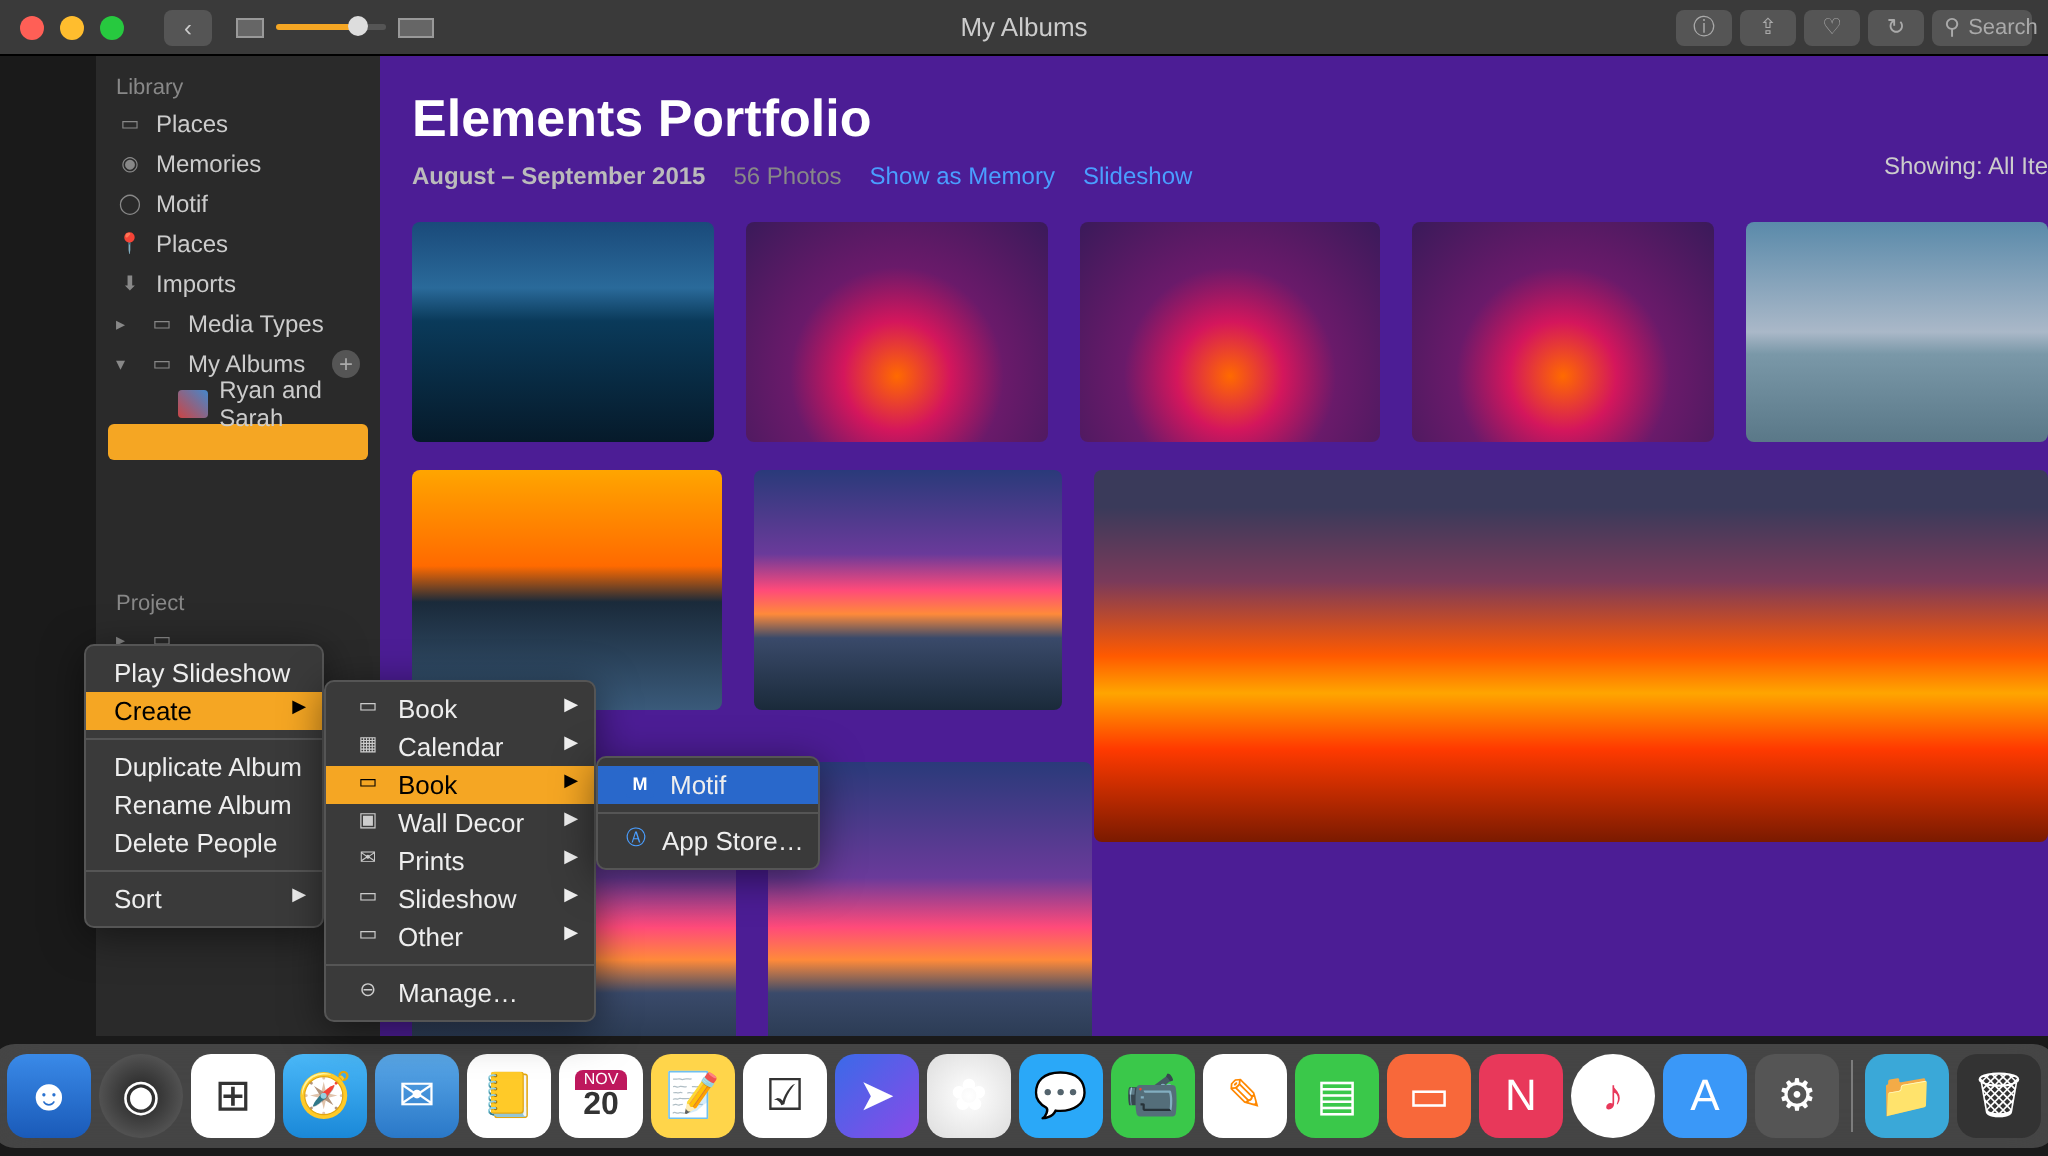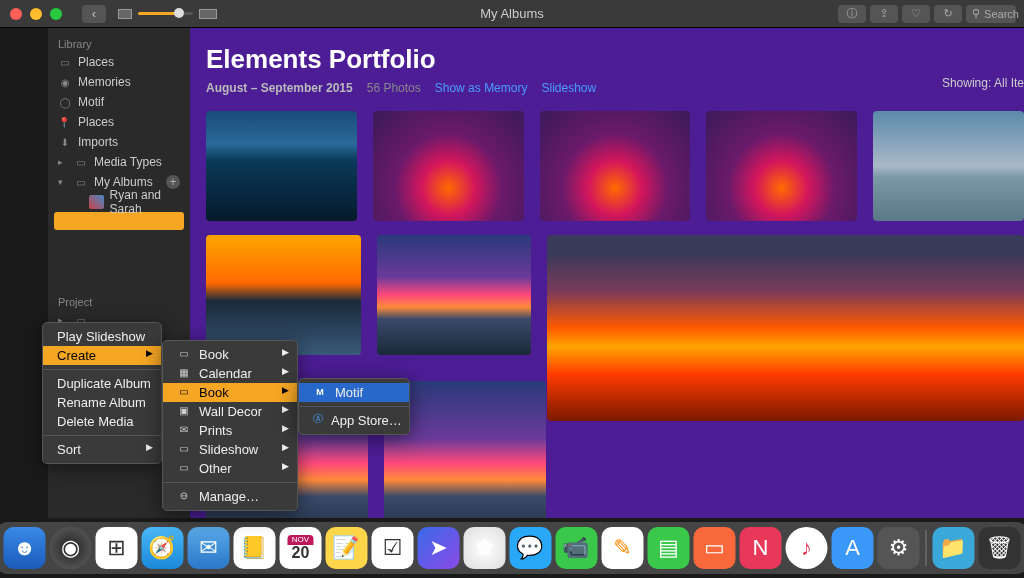--- a/index.html
+++ b/index.html
@@ -192,21 +192,21 @@
       <span class="menu-arrow">▶</span>
     </div>
   <div class="menu-sep"></div>
   <div class="menu-item">
       <span>Duplicate Album</span>
     </div>
   <div class="menu-item">
       <span>Rename Album</span>
     </div>
   <div class="menu-item">
-      <span>Delete Media</span>
+      <span>Delete People</span>
     </div>
   <div class="menu-sep"></div>
   <div class="menu-item">
       <span>Sort</span>
       <span class="menu-arrow">▶</span>
     </div>
 </div>
 
 <div class="menu" style="left:162px; top:340px; width:136px">
   <div class="menu-item">

